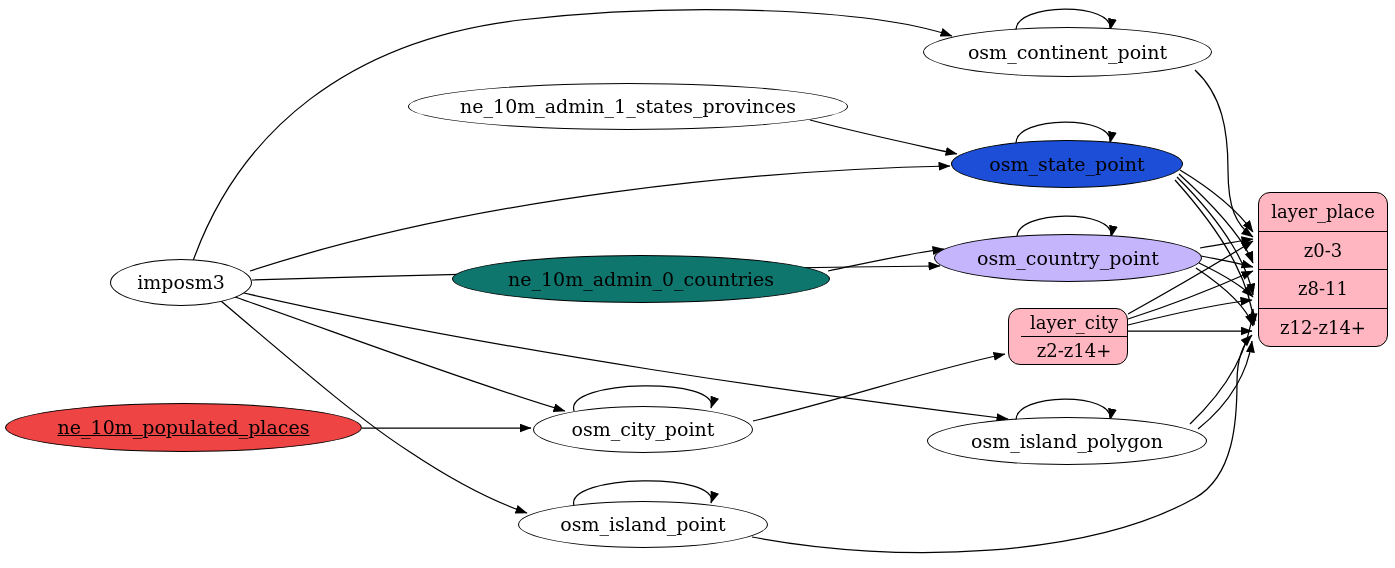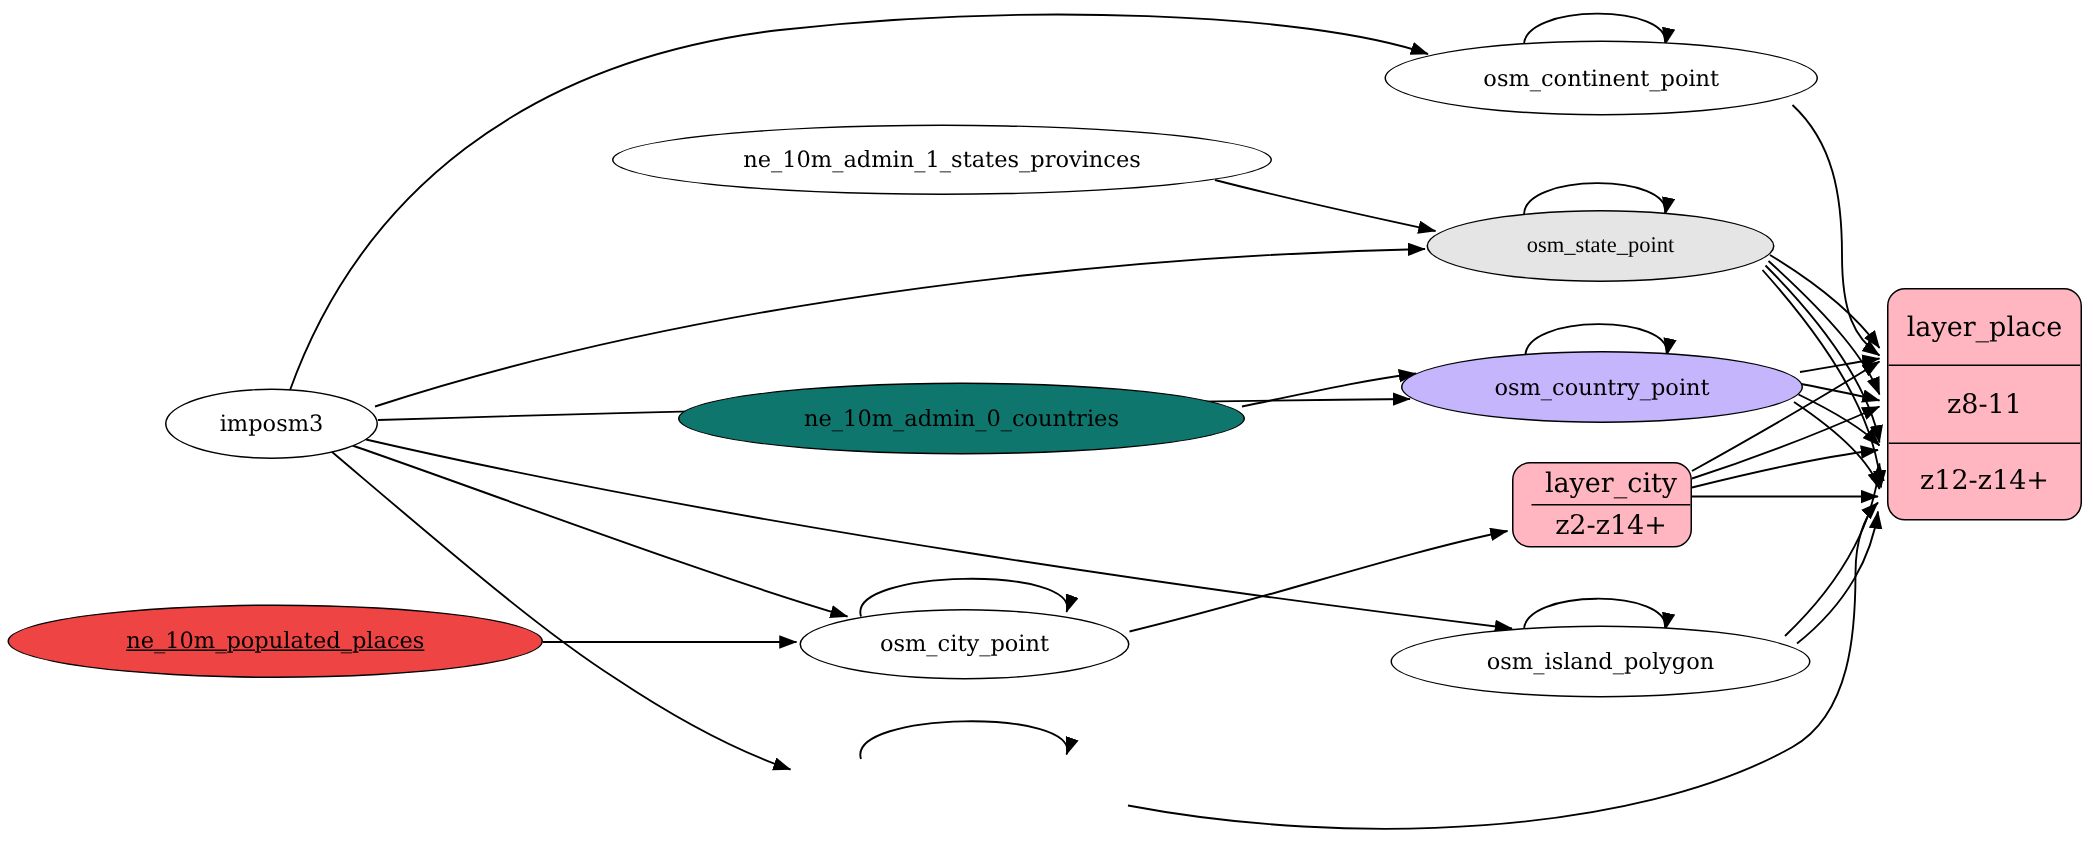--- a/index.html
+++ b/index.html
@@ -3,21 +3,21 @@
 <meta charset="utf-8">
 <style>
   html,body{margin:0;padding:0;background:#ffffff;}
   .canvas{position:relative;width:1395px;height:568px;background:#ffffff;overflow:hidden;
           font-family:"DejaVu Serif", serif;}
   .canvas svg{position:absolute;left:0;top:0;}
   #node-layer{position:absolute;left:0;top:0;width:100%;height:100%;}
   .ellipse-node{position:absolute;border:1.4px solid #000;border-radius:50%;
                 display:flex;align-items:center;justify-content:center;
                 box-sizing:border-box;}
-  .ellipse-node span{font-size:15px;color:#000;white-space:nowrap;line-height:1;}
+  .ellipse-node span{font-size:19px;color:#000;white-space:nowrap;line-height:1;}
   .record-node{position:absolute;border:1.8px solid #000;border-radius:12px;
                box-sizing:border-box;overflow:hidden;display:flex;flex-direction:column;}
   .record-row{display:flex;align-items:center;justify-content:center;
               font-size:18px;color:#000;white-space:nowrap;flex:1;}
   .record-row + .record-row{border-top:1.4px solid #000;}
   path.edge{fill:none;stroke-width:1.25px;}
 </style>
 </head>
 <body>
 
@@ -72,35 +72,39 @@
       </div>
       <div class="ellipse-node" style="left: 452px; top: 255px; width: 378px; height: 48px; background: #0f766e;">
         <span>ne_10m_admin_0_countries</span>
       </div>
       <div class="ellipse-node" style="left: 5px; top: 403px; width: 357px; height: 49px; background: #ef4444; text-decoration: underline;">
         <span>ne_10m_populated_places</span>
       </div>
       <div class="ellipse-node" style="left: 923px; top: 27px; width: 289px; height: 50px; background: rgb(255, 255, 255);">
         <span>osm_continent_point</span>
       </div>
-      <div class="ellipse-node" style="left: 951px; top: 140px; width: 232px; height: 48px; background: #e5e5e5; font-family: Liberation Serif, serif;">
+      <div class="ellipse-node" style="left: 951px; top: 140px; width: 232px; height: 48px; background: #1d4ed8;">
         <span>osm_state_point</span>
       </div>
       <div class="ellipse-node" style="left: 934px; top: 234px; width: 268px; height: 48px; background: #c4b5fd;">
         <span>osm_country_point</span>
       </div>
       <div class="ellipse-node" style="left: 533px; top: 406px; width: 220px; height: 47px; background: rgb(255, 255, 255);">
         <span>osm_city_point</span>
       </div>
       <div class="ellipse-node" style="left: 927px; top: 417px; width: 280px; height: 48px; background: rgb(255, 255, 255);">
         <span>osm_island_polygon</span>
       </div>
+      <div class="ellipse-node" style="left: 518px; top: 501px; width: 250px; height: 47px; background: rgb(255, 255, 255);">
+        <span>osm_island_point</span>
+      </div>
       <div class="record-node" style="left: 1008px; top: 308px; width: 120px; height: 57px; background: rgb(255, 182, 193); padding-left: 12px;">
         <div class="record-row">layer_city</div>
         <div class="record-row">z2-z14+</div>
       </div>
       <div class="record-node" style="left: 1258px; top: 192px; width: 130px; height: 155px; background: rgb(255, 182, 193);">
         <div class="record-row">layer_place</div>
+        <div class="record-row">z0-3</div>
         <div class="record-row">z8-11</div>
         <div class="record-row">z12-z14+</div>
       </div>
     </div>
 </div>
 
 </body></html>

